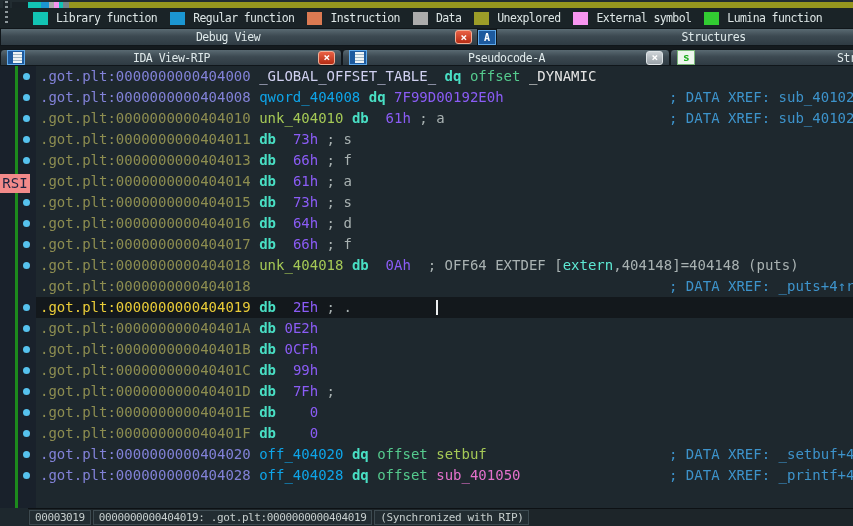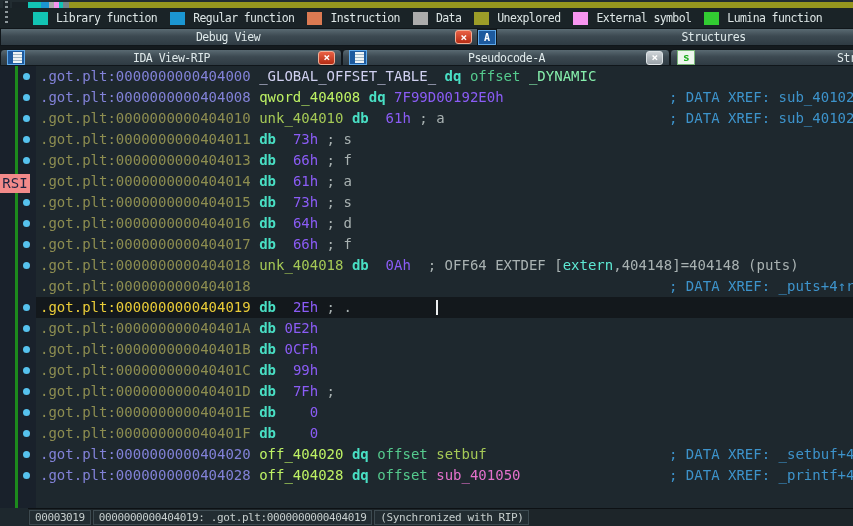--- a/index.html
+++ b/index.html
@@ -54,29 +54,29 @@
   .green-line { position:absolute; left:15px; top:0; bottom:-18px; width:3px; background:#1d8a1d; z-index:2; }
   .code-lines { position:absolute; left:36px; right:0; top:0; z-index:3; }
   .line { position:relative; height:21px; line-height:21px; white-space:pre; font-size:14px; padding-left:4px; }
   .line.current { background:#13181c; }
   .dot { position:absolute; left:-13px; top:7px; width:7px; height:7px; border-radius:50%;
          background:#56c2ee; z-index:4; }
   .t-a  { color:#8282d8; }           
   .t-ao { color:#8d8d50; }           
   .t-ac { color:#eacc38; font-weight:normal; } 
   .t-nl { color:#d0d0f0; }           
-  .t-nv { color:#bef264; }           
+  .t-nv { color:#0ea5e9; }           
   .t-ng { color:#a5c956; }           
   .t-k  { color:#49dfc4; font-weight:bold; } 
   .t-ko { color:#55cb8e; }           
   .t-n  { color:#8b5cf6; }           
   .t-c  { color:#a9b2b2; }           
   .t-cy { color:#5eead4; }           
   .t-pk { color:#e471cc; }           
-  .t-d  { color:#86efac; }           
+  .t-d  { color:#e5e5e5; }           
   .t-p  { color:#a9b2b2; }
   .xref { position:absolute; left:633px; top:0; color:#3d93cb; }
   .caret { position:absolute; left:400px; top:3px; width:2px; height:15px; background:#eceff0; }
   .reg-label {
     position:absolute; left:0; top:108px; width:30px; height:19px; z-index:5;
     background:#f28a8a; color:#1c2340; font-size:14px; line-height:19px; text-align:center;
   }
   
   .status-bar { position:absolute; left:28px; right:0; bottom:0; height:18px; background:#1d2529;
     border-top:1px solid #0d1114; display:flex; align-items:stretch; gap:2px; padding:1px 0 1px 1px; }

